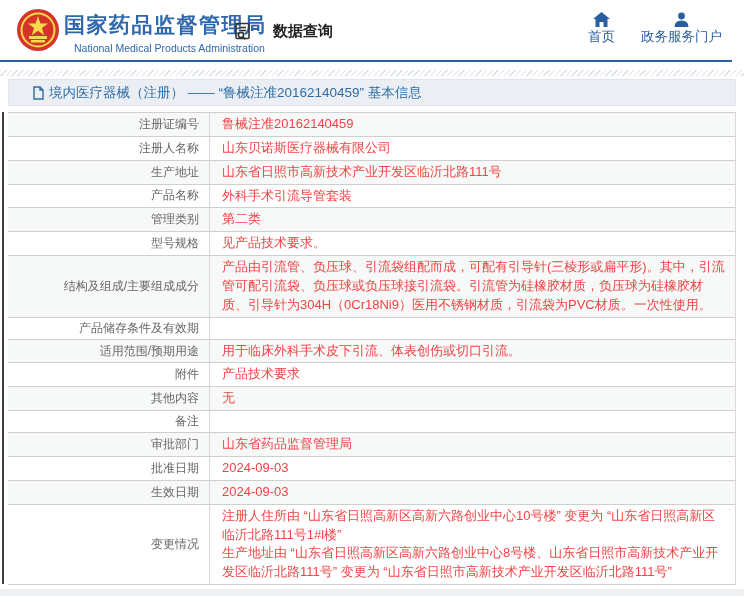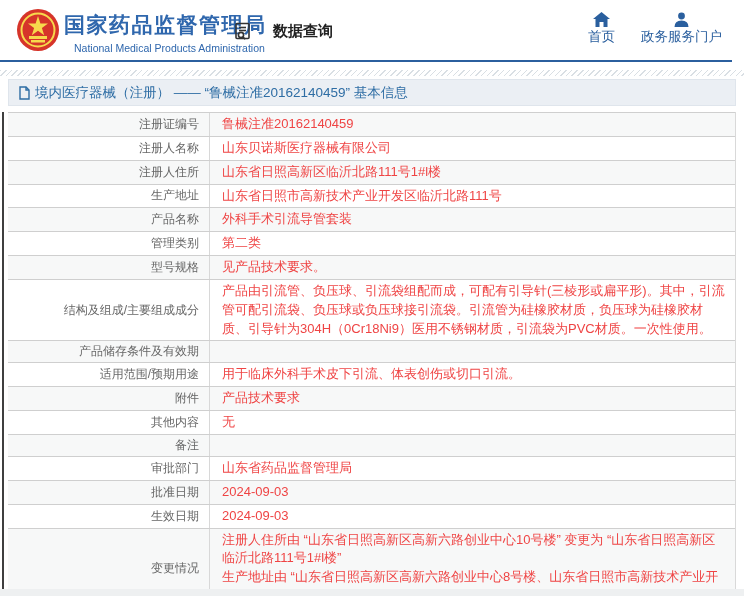--- a/index.html
+++ b/index.html
@@ -19,21 +19,21 @@
   .nav-item { display:flex; flex-direction:column; align-items:center; gap:1px; cursor:pointer; }
   .nav-label { font-size:13.5px; color:#2a5f9e; }
 
   
   .hatch { position:absolute; left:0; top:70px; width:744px; height:6px;
     background:repeating-linear-gradient(135deg,#d9dfe4 0,#d9dfe4 1px,#ffffff 1px,#ffffff 4px); }
 
   
   .crumbbar { position:absolute; left:8px; top:79px; width:728px; height:27px;
     background:#ebeff4; border:1px solid #dfe5ec; display:flex; align-items:center;
-    padding-left:9px; gap:4px; }
+    padding-left:23px; gap:4px; }
   .crumb-text { font-size:13.5px; color:#2e6da4; }
 
   
   .tablewrap { position:absolute; left:8px; top:112px; width:728px;
     border-bottom:1px solid #cfcfcf; border-right:1px solid #d9d9d9; }
   .accent { position:absolute; left:-6px; top:0; bottom:0; width:2px; background:#3f3f3f; }
   .tr { display:flex; border-top:1px solid #cfcfcf; min-height:21px; align-items:center; }
   .tr:nth-child(even) { background:#f7f8f8; }
   .th { width:202px; flex:0 0 202px; text-align:right; padding:2px 10px 2px 4px;
     font-size:12px; color:#666; border-right:1px solid #d8d8d8;
@@ -118,26 +118,20 @@
     <div class="td">鲁械注准20162140459</div>
   </div>
   <div class="tr">
     <div class="th">
         <span>注册人名称</span>
       </div>
     <div class="td">山东贝诺斯医疗器械有限公司</div>
   </div>
   <div class="tr">
     <div class="th">
-        <span>注册人住所</span>
-      </div>
-    <div class="td">山东省日照高新区临沂北路111号1#l楼</div>
-  </div>
-  <div class="tr">
-    <div class="th">
         <span>生产地址</span>
       </div>
     <div class="td">山东省日照市高新技术产业开发区临沂北路111号</div>
   </div>
   <div class="tr">
     <div class="th">
         <span>产品名称</span>
       </div>
     <div class="td">外科手术引流导管套装</div>
   </div>

